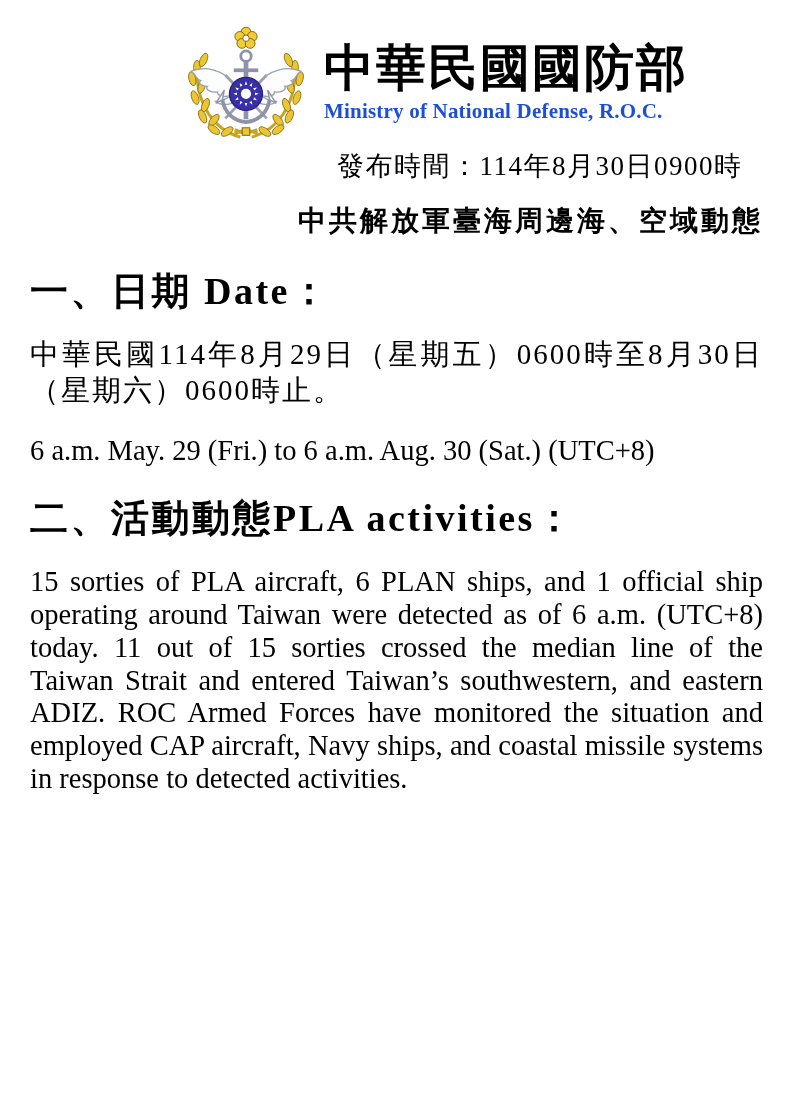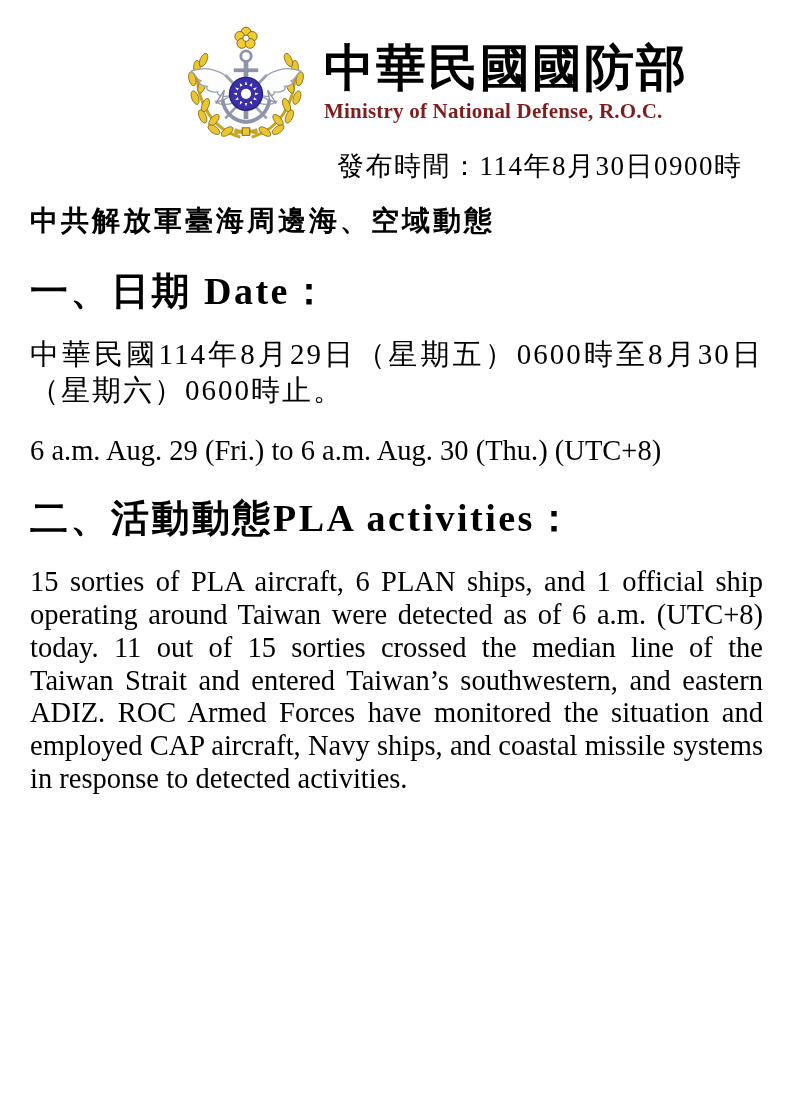--- a/index.html
+++ b/index.html
@@ -29,36 +29,36 @@
   .mast-zh {
     font-size: 50px;
     font-weight: 600;
     line-height: 1.05;
     letter-spacing: 2px;
     white-space: nowrap;
   }
   .mast-en {
     font-size: 21px;
     font-weight: bold;
-    color: #7f1d1d;
+    color: #1d4ed8;
     margin-top: 4px;
     letter-spacing: 0.2px;
     white-space: nowrap;
   }
 
   
   .release {
     margin: 8px 0 0 307px;
     font-size: 27px;
     line-height: 1.25;
   }
   .release .zh-line { letter-spacing: 1.5px; }
 
   
-  .doc-title { text-align: left; margin-top: 18px; }
+  .doc-title { text-align: right; margin-top: 18px; }
   .doc-title .t-zh {
     font-size: 28px;
     font-weight: bold;
     letter-spacing: 3px;
   }
   .doc-title .t-en {
     font-size: 29px;
     font-weight: bold;
     margin-top: 3px;
     letter-spacing: -0.3px;
@@ -188,21 +188,21 @@
     <div class="zh-line">發布時間：114年8月30日0900時</div>
   </div>
 
   <div class="doc-title">
     <div class="t-zh">中共解放軍臺海周邊海、空域動態</div>
   </div>
 
   <section>
     <h2 class="sec-heading">一、日期 Date：</h2>
     <p class="zh">中華民國114年8月29日（星期五）0600時至8月30日（星期六）0600時止。</p>
-    <p class="en single">6 a.m. Aug. 29 (Fri.) to 6 a.m. Aug. 30 (Thu.) (UTC+8)</p>
+    <p class="en single">6 a.m. May. 29 (Fri.) to 6 a.m. Aug. 30 (Sat.) (UTC+8)</p>
   </section>
 
   <section>
     <h2 class="sec-heading">二、活動動態PLA activities：</h2>
     <p class="en" id="sec2-en">15 sorties of PLA aircraft, 6 PLAN ships, and 1 official ship operating around Taiwan were detected as of 6 a.m. (UTC+8) today. 11 out of 15 sorties crossed the median line of the Taiwan Strait and entered Taiwan’s southwestern, and eastern ADIZ. ROC Armed Forces have monitored the situation and employed CAP aircraft, Navy ships, and coastal missile systems in response to detected activities.</p>
   </section>
 
 </div>
 
 </body></html>

